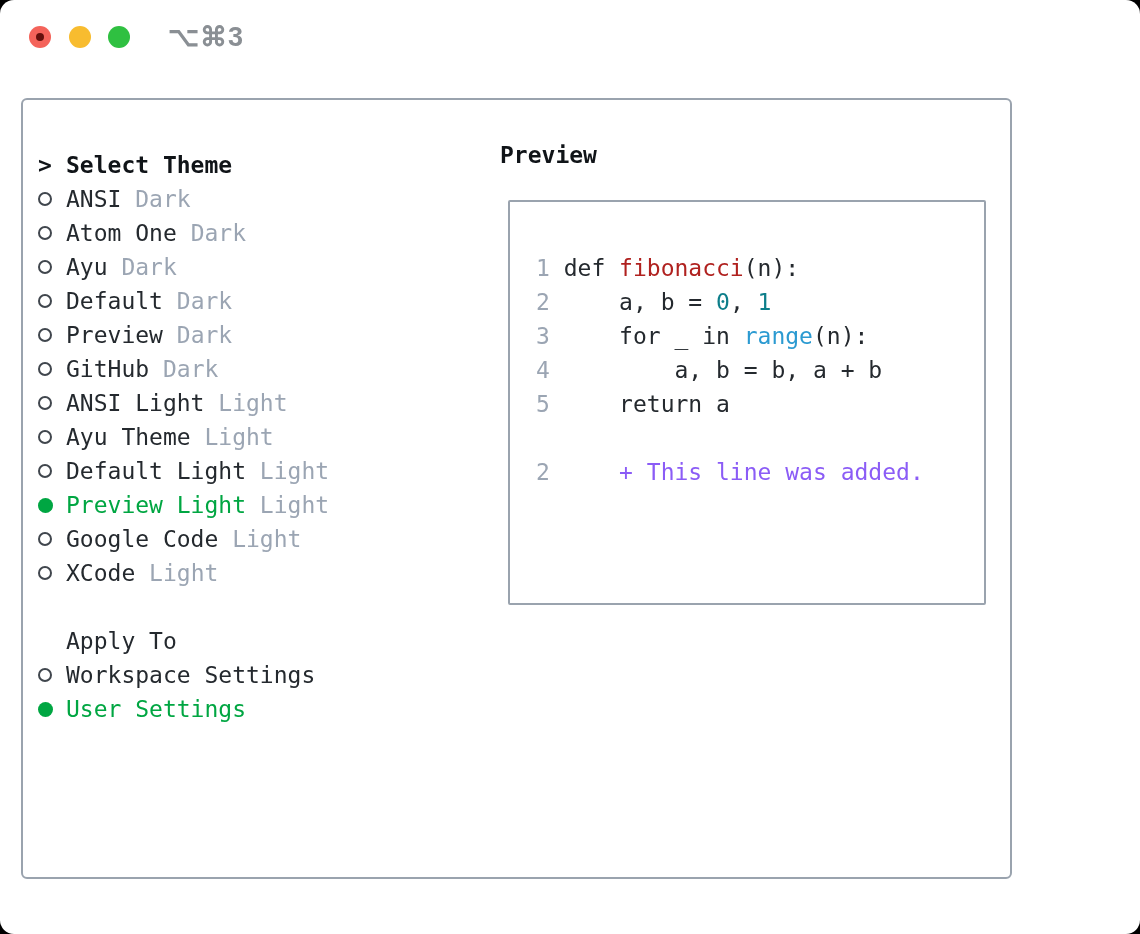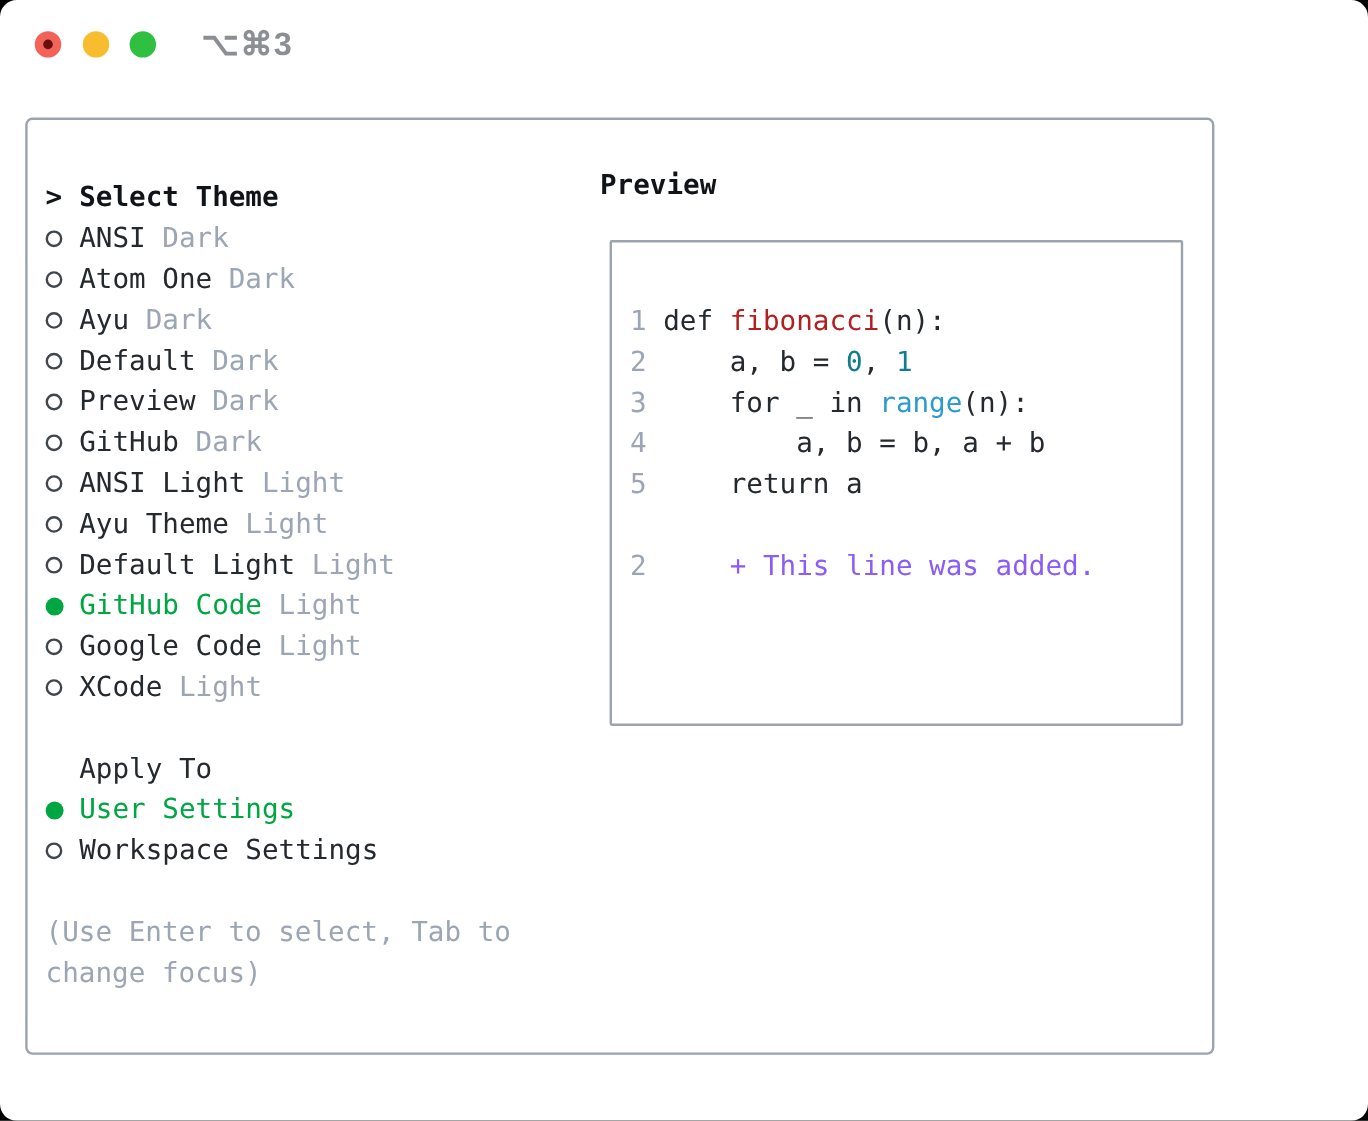--- a/index.html
+++ b/index.html
@@ -41,21 +41,21 @@
   .t-muted{color:#9ba5b3;text-align:right;}
   .t-green{color:#00a642;}
   
   .preview-title{position:absolute;left:477px;top:38px;height:34px;
     display:flex;align-items:center;font-size:23px;}
   .preview-box{
     position:absolute;left:485px;top:100px;width:478px;height:405px;
     box-sizing:border-box;border:2px solid #9aa3ae;border-radius:2px;
     background:#ffffff;
   }
-  .code-lines{position:absolute;left:15px;top:49px;}
+  .code-lines{position:absolute;left:26px;top:49px;}
   .code-line{height:34px;line-height:34px;white-space:pre;font-size:23px;}
   .c-ln{color:#9ba5b3;}
   .c-fg{color:#24292e;}
   .c-func{color:#b0211f;}
   .c-num{color:#0d7e8a;}
   .c-call{color:#2b9ad1;}
   .c-ctx{color:#8d939a;}
   .c-del{color:#c5281c;}
   .c-add{color:#8b5cf6;}
 </style>
@@ -82,43 +82,39 @@
       <div id="theme-options">
           <div class="row"><span class="marker"><span class="radio"></span></span><span class="">ANSI</span><span class="t-muted"> Dark</span></div>
           <div class="row"><span class="marker"><span class="radio"></span></span><span class="">Atom One</span><span class="t-muted"> Dark</span></div>
           <div class="row"><span class="marker"><span class="radio"></span></span><span class="">Ayu</span><span class="t-muted"> Dark</span></div>
           <div class="row"><span class="marker"><span class="radio"></span></span><span class="">Default</span><span class="t-muted"> Dark</span></div>
           <div class="row"><span class="marker"><span class="radio"></span></span><span class="">Preview</span><span class="t-muted"> Dark</span></div>
           <div class="row"><span class="marker"><span class="radio"></span></span><span class="">GitHub</span><span class="t-muted"> Dark</span></div>
           <div class="row"><span class="marker"><span class="radio"></span></span><span class="">ANSI Light</span><span class="t-muted"> Light</span></div>
           <div class="row"><span class="marker"><span class="radio"></span></span><span class="">Ayu Theme</span><span class="t-muted"> Light</span></div>
           <div class="row"><span class="marker"><span class="radio"></span></span><span class="">Default Light</span><span class="t-muted"> Light</span></div>
-          <div class="row"><span class="marker"><span class="radio sel"></span></span><span class="t-green">GitHub Code</span><span class="t-muted"> Light</span></div>
+          <div class="row"><span class="marker"><span class="radio sel"></span></span><span class="t-green">Preview Light</span><span class="t-muted"> Light</span></div>
           <div class="row"><span class="marker"><span class="radio"></span></span><span class="">Google Code</span><span class="t-muted"> Light</span></div>
           <div class="row"><span class="marker"><span class="radio"></span></span><span class="">XCode</span><span class="t-muted"> Light</span></div>
         </div>
 
       <div class="spacer"></div>
 
       <div class="row">
         <span class="marker"></span>
         <span>Apply To</span>
       </div>
 
       <div id="apply-options">
+          <div class="row"><span class="marker"><span class="radio"></span></span><span class="">Workspace Settings</span></div>
           <div class="row"><span class="marker"><span class="radio sel"></span></span><span class="t-green">User Settings</span></div>
-          <div class="row"><span class="marker"><span class="radio"></span></span><span class="">Workspace Settings</span></div>
         </div>
 
       <div class="spacer"></div>
 
-      <div id="help-lines">
-          <div class="row t-muted">(Use Enter to select, Tab to</div>
-          <div class="row t-muted">change focus)</div>
-        </div>
     </div>
 
     <div class="preview-title bold">Preview</div>
 
     <div class="preview-box">
       <div class="code-lines" id="code-lines">
           <div class="code-line"><span class="c-ln">1 </span><span class="c-fg">def </span><span class="c-func">fibonacci</span><span class="c-fg">(n):</span></div>
           <div class="code-line"><span class="c-ln">2 </span><span class="c-fg">    a, b = </span><span class="c-num">0</span><span class="c-fg">, </span><span class="c-num">1</span></div>
           <div class="code-line"><span class="c-ln">3 </span><span class="c-fg">    for _ in </span><span class="c-call">range</span><span class="c-fg">(n):</span></div>
           <div class="code-line"><span class="c-ln">4 </span><span class="c-fg">        a, b = b, a + b</span></div>

